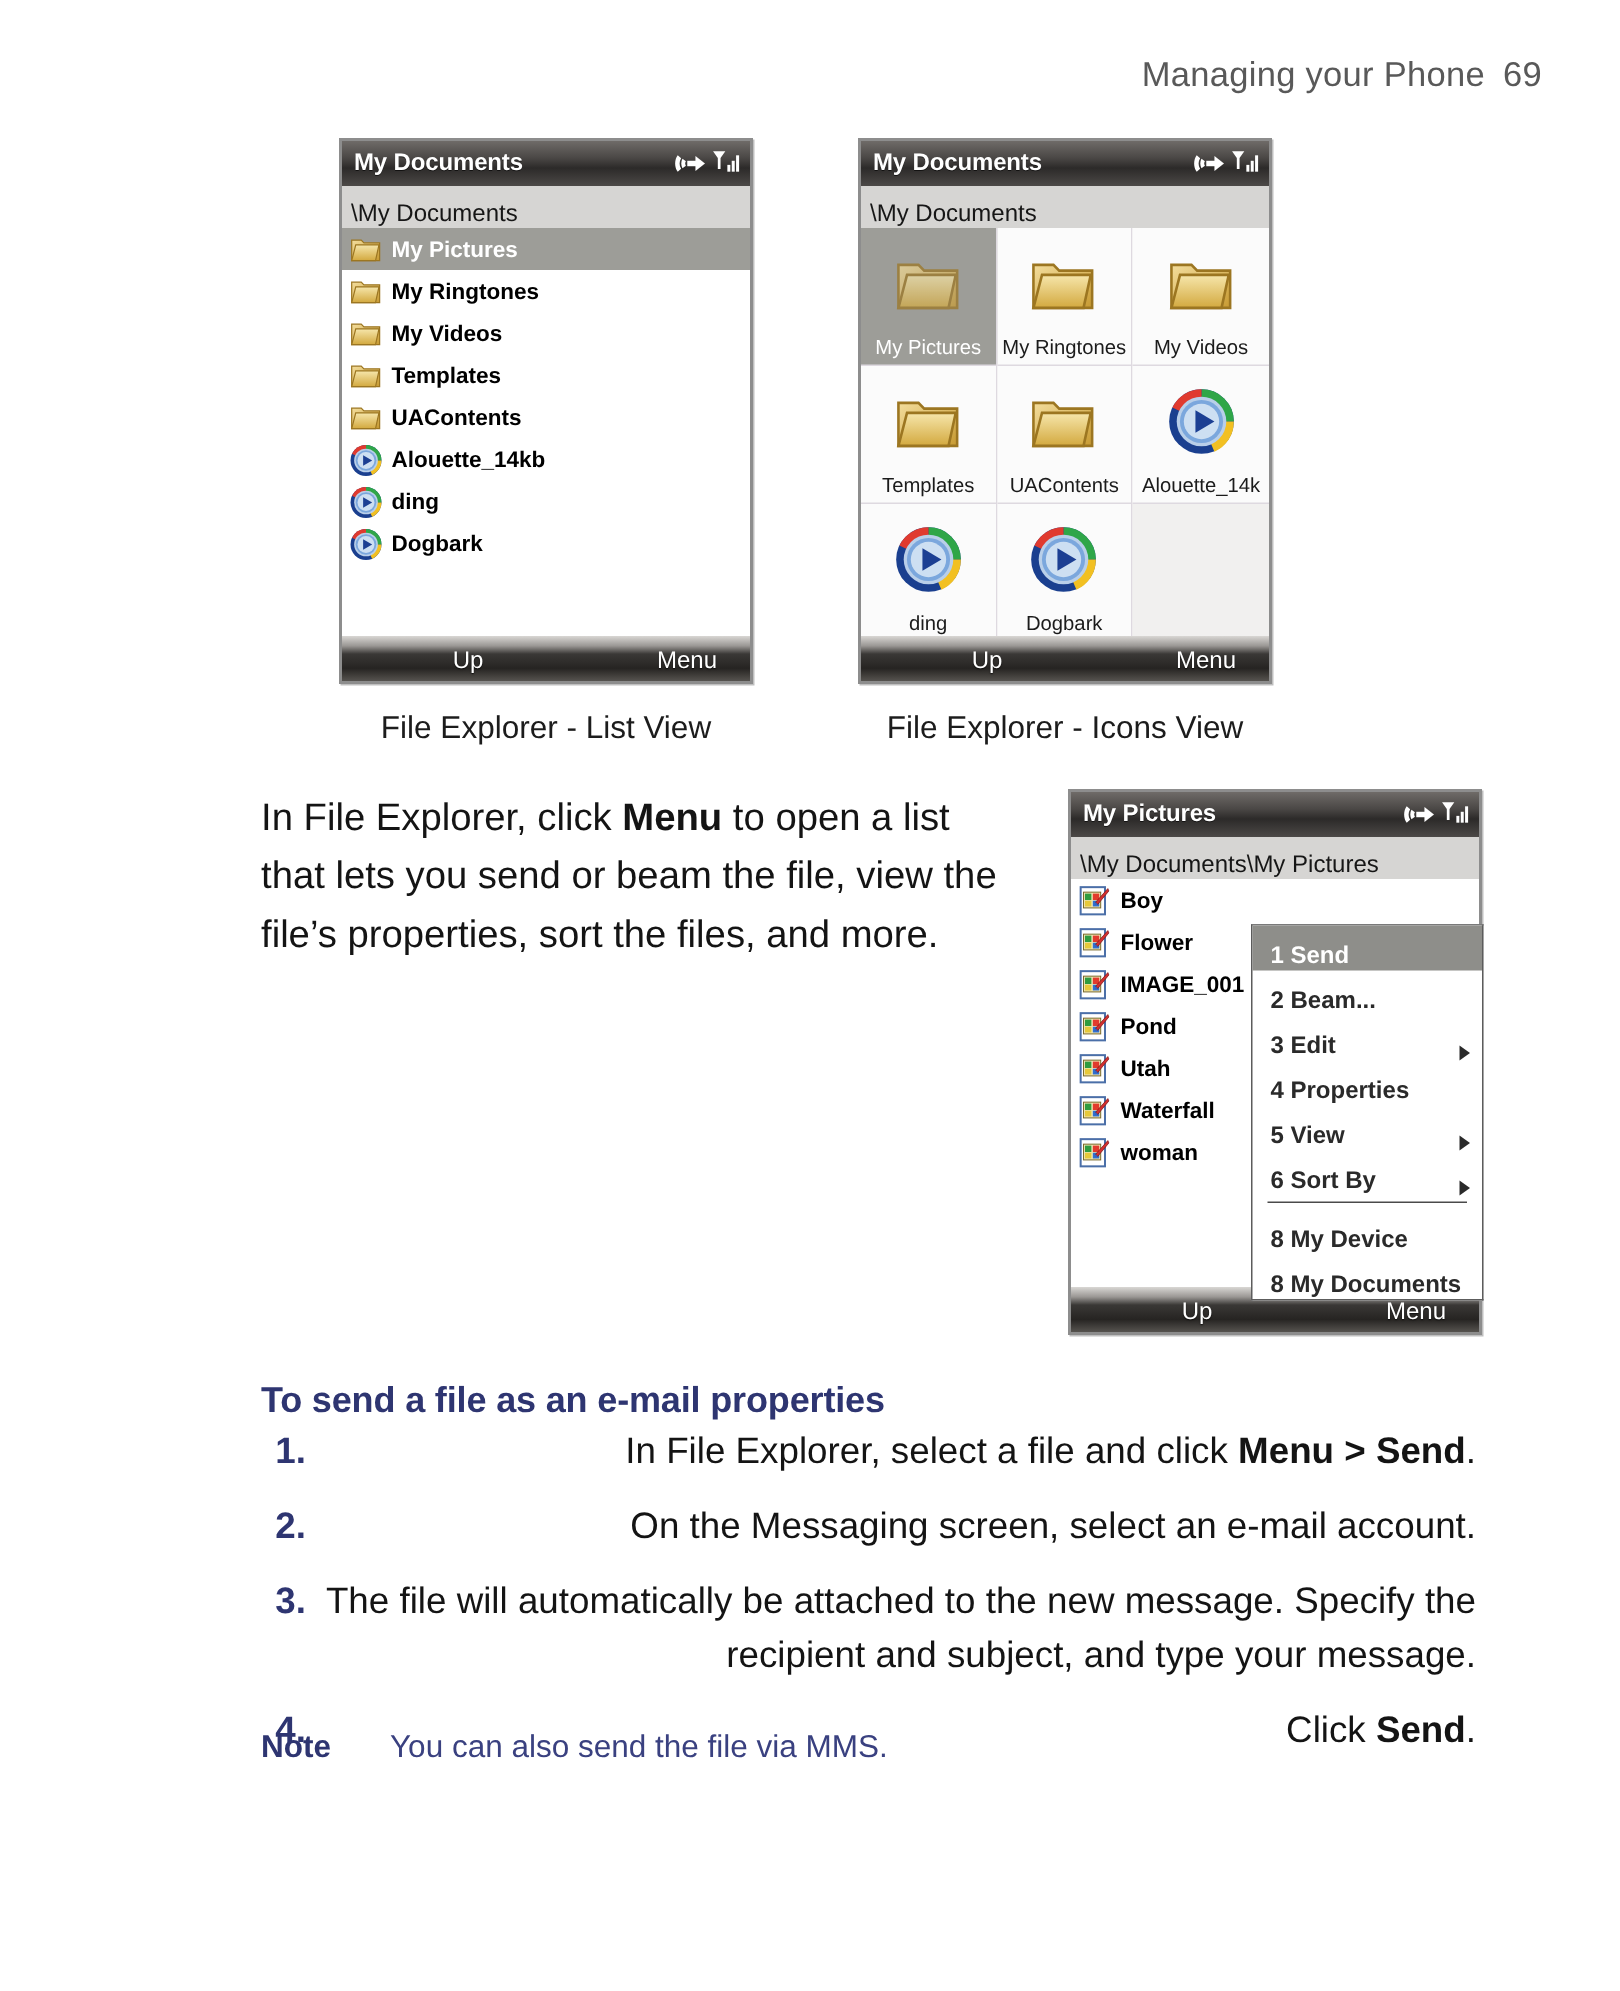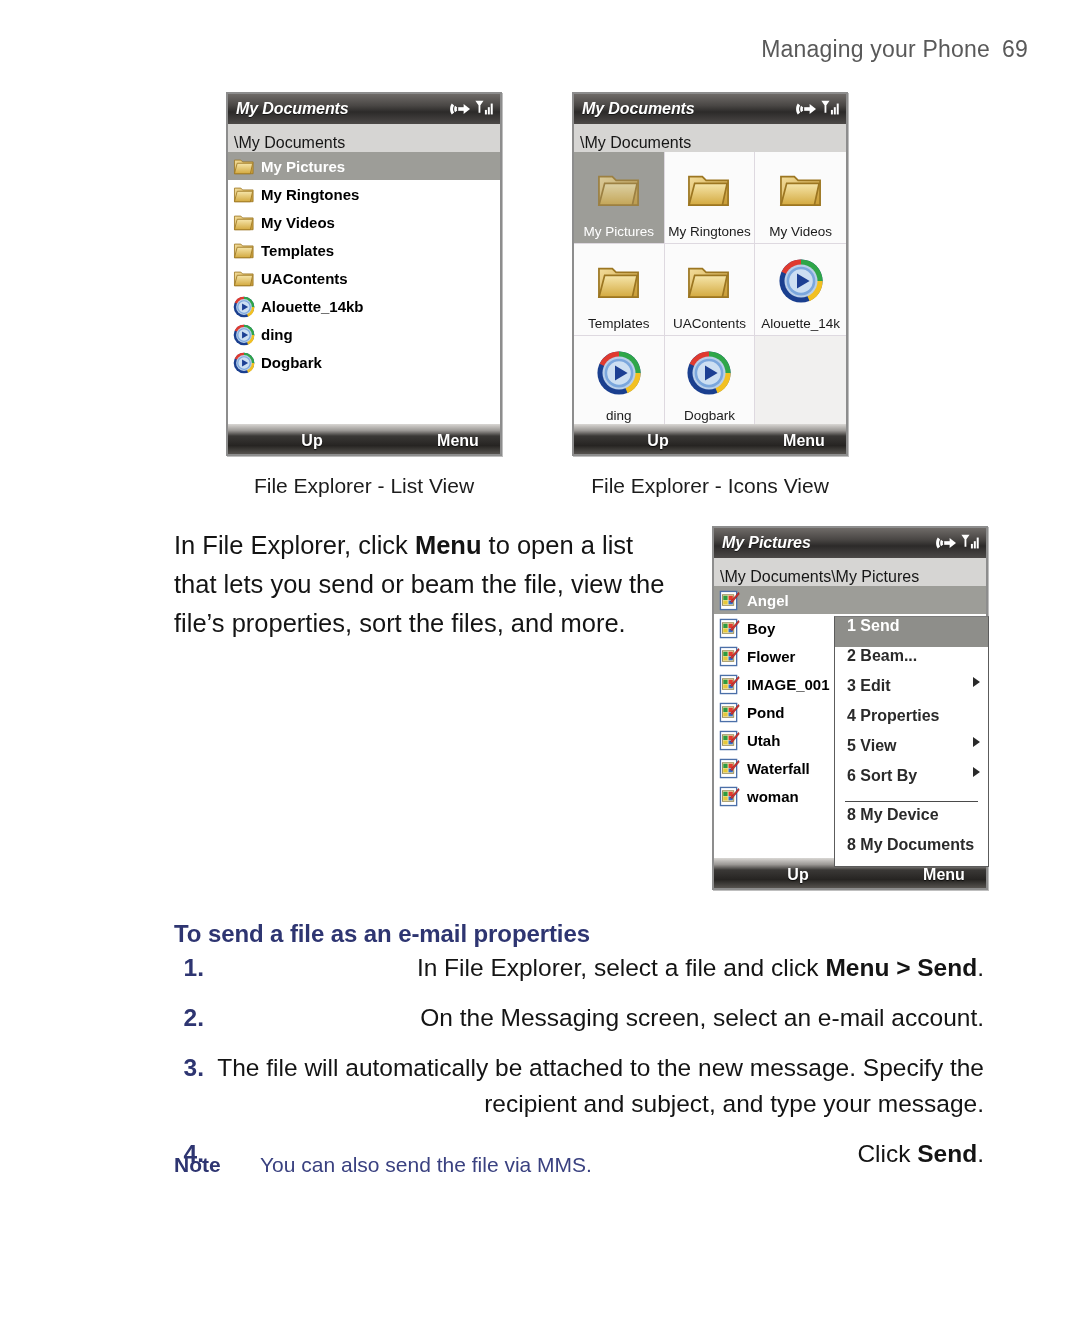--- a/index.html
+++ b/index.html
@@ -30,21 +30,20 @@
     background: #ffffff;
     border: 2px solid #8d8d8d;
     box-shadow: 1px 1px 0 rgba(0,0,0,.25);
   }
   .titlebar {
     height: 30px;
     background: linear-gradient(to bottom, #6f6b68 0%, #4a4745 38%, #2c2a29 60%, #4c4947 100%);
     display: flex; align-items: center;
     padding: 0 5px 0 8px;
     position: relative;
-    font-style: italic;
   }
   .titlebar .tb-text {
     color: #ffffff;
     font-size: 16px;
     font-weight: bold;
     letter-spacing: -.1px;
     text-shadow: 0 1px 0 rgba(0,0,0,.6);
     white-space: nowrap;
   }
   .tb-icons {
@@ -70,21 +69,21 @@
     position: absolute; left: 0; right: 0; bottom: 0;
     height: 30px;
     background: linear-gradient(to bottom, #d9d7d4 0%, #9a9794 22%, #3a3836 40%, #262422 72%, #56534f 100%);
     display: flex; align-items: flex-end;
   }
   .softkeys .sk {
     flex: 1;
     text-align: center;
     color: #ffffff;
     font-size: 16px;
-    font-weight: bold;
+    font-weight: normal;
     padding-bottom: 4px;
     text-shadow: 0 1px 1px rgba(0,0,0,.75);
     margin-left: 32px;
   }
   .softkeys .sk.right { position: relative; left: 10px; }
 
   
   .filelist {
     position: absolute; left: 0; right: 0;
     top: 58px; bottom: 30px;
@@ -200,21 +199,21 @@
   
   .ctxmenu {
     position: absolute;
     background: #ffffff;
     border: 1px solid #5c5c5c;
     border-top: 1px solid #7a7a7a;
     z-index: 5;
   }
   .ctx-item {
     height: 30px;
-    display: flex; align-items: flex-start;
+    display: flex; align-items: flex-end;
     padding: 0 8px 0 12px;
     font-size: 16px;
     font-weight: bold;
     color: #2a2a2a;
     white-space: nowrap;
   }
   .ctx-item.selected {
     background: #8e8e8a;
     color: #ffffff;
   }
@@ -601,138 +600,123 @@
           <path d="M1.5 2 L10.5 2 L7 7 L7 15 L5 15 L5 7 Z"></path>
           <rect x="12" y="12" width="2.2" height="5"></rect>
           <rect x="15.2" y="9" width="2.2" height="8"></rect>
           <rect x="18.4" y="5" width="2.2" height="12"></rect>
         </g>
       </svg>
     </span>
   </div>
   <div class="addrbar">\My Documents\My Pictures</div>
   <div class="filelist" id="pictures-items">
-      <div class="file-row selected">
+      <div class="file-row">
        <span class="ic">
           <svg class="imgfile" width="21" height="21" viewBox="0 0 22 22">
     <rect x="1.5" y="1.5" width="17" height="19" fill="#ffffff" stroke="#4b6fa8" stroke-width="1.4"></rect>
     <rect x="3.5" y="5" width="12" height="11" fill="#f1e7b6" stroke="#7a6a2a" stroke-width=".7"></rect>
     <rect x="4.5" y="6" width="4.5" height="4.5" fill="#2f9b3f"></rect>
     <rect x="10" y="6" width="4.5" height="4.5" fill="#e23b2d"></rect>
     <rect x="4.5" y="11" width="4.5" height="4" fill="#e6c93a"></rect>
     <rect x="10" y="11" width="4.5" height="4" fill="#2f6fd0"></rect>
     <path d="M12 12 L20.5 2.5 L21.2 4.2 L13.4 13.6 Z" fill="#d32f2f" stroke="#7a1414" stroke-width=".5"></path>
     <path d="M11.2 13.8 L12.6 12.4 L13.4 13.6 Z" fill="#3b5bb5"></path>
   </svg>
         </span>
-       <span>Angel</span>
+       <span>Boy</span>
      </div>
       <div class="file-row">
        <span class="ic">
           <svg class="imgfile" width="21" height="21" viewBox="0 0 22 22">
     <rect x="1.5" y="1.5" width="17" height="19" fill="#ffffff" stroke="#4b6fa8" stroke-width="1.4"></rect>
     <rect x="3.5" y="5" width="12" height="11" fill="#f1e7b6" stroke="#7a6a2a" stroke-width=".7"></rect>
     <rect x="4.5" y="6" width="4.5" height="4.5" fill="#2f9b3f"></rect>
     <rect x="10" y="6" width="4.5" height="4.5" fill="#e23b2d"></rect>
     <rect x="4.5" y="11" width="4.5" height="4" fill="#e6c93a"></rect>
     <rect x="10" y="11" width="4.5" height="4" fill="#2f6fd0"></rect>
     <path d="M12 12 L20.5 2.5 L21.2 4.2 L13.4 13.6 Z" fill="#d32f2f" stroke="#7a1414" stroke-width=".5"></path>
     <path d="M11.2 13.8 L12.6 12.4 L13.4 13.6 Z" fill="#3b5bb5"></path>
   </svg>
         </span>
-       <span>Boy</span>
+       <span>Flower</span>
      </div>
       <div class="file-row">
        <span class="ic">
           <svg class="imgfile" width="21" height="21" viewBox="0 0 22 22">
     <rect x="1.5" y="1.5" width="17" height="19" fill="#ffffff" stroke="#4b6fa8" stroke-width="1.4"></rect>
     <rect x="3.5" y="5" width="12" height="11" fill="#f1e7b6" stroke="#7a6a2a" stroke-width=".7"></rect>
     <rect x="4.5" y="6" width="4.5" height="4.5" fill="#2f9b3f"></rect>
     <rect x="10" y="6" width="4.5" height="4.5" fill="#e23b2d"></rect>
     <rect x="4.5" y="11" width="4.5" height="4" fill="#e6c93a"></rect>
     <rect x="10" y="11" width="4.5" height="4" fill="#2f6fd0"></rect>
     <path d="M12 12 L20.5 2.5 L21.2 4.2 L13.4 13.6 Z" fill="#d32f2f" stroke="#7a1414" stroke-width=".5"></path>
     <path d="M11.2 13.8 L12.6 12.4 L13.4 13.6 Z" fill="#3b5bb5"></path>
   </svg>
         </span>
-       <span>Flower</span>
+       <span>IMAGE_001</span>
      </div>
       <div class="file-row">
        <span class="ic">
           <svg class="imgfile" width="21" height="21" viewBox="0 0 22 22">
     <rect x="1.5" y="1.5" width="17" height="19" fill="#ffffff" stroke="#4b6fa8" stroke-width="1.4"></rect>
     <rect x="3.5" y="5" width="12" height="11" fill="#f1e7b6" stroke="#7a6a2a" stroke-width=".7"></rect>
     <rect x="4.5" y="6" width="4.5" height="4.5" fill="#2f9b3f"></rect>
     <rect x="10" y="6" width="4.5" height="4.5" fill="#e23b2d"></rect>
     <rect x="4.5" y="11" width="4.5" height="4" fill="#e6c93a"></rect>
     <rect x="10" y="11" width="4.5" height="4" fill="#2f6fd0"></rect>
     <path d="M12 12 L20.5 2.5 L21.2 4.2 L13.4 13.6 Z" fill="#d32f2f" stroke="#7a1414" stroke-width=".5"></path>
     <path d="M11.2 13.8 L12.6 12.4 L13.4 13.6 Z" fill="#3b5bb5"></path>
   </svg>
         </span>
-       <span>IMAGE_001</span>
+       <span>Pond</span>
      </div>
       <div class="file-row">
        <span class="ic">
           <svg class="imgfile" width="21" height="21" viewBox="0 0 22 22">
     <rect x="1.5" y="1.5" width="17" height="19" fill="#ffffff" stroke="#4b6fa8" stroke-width="1.4"></rect>
     <rect x="3.5" y="5" width="12" height="11" fill="#f1e7b6" stroke="#7a6a2a" stroke-width=".7"></rect>
     <rect x="4.5" y="6" width="4.5" height="4.5" fill="#2f9b3f"></rect>
     <rect x="10" y="6" width="4.5" height="4.5" fill="#e23b2d"></rect>
     <rect x="4.5" y="11" width="4.5" height="4" fill="#e6c93a"></rect>
     <rect x="10" y="11" width="4.5" height="4" fill="#2f6fd0"></rect>
     <path d="M12 12 L20.5 2.5 L21.2 4.2 L13.4 13.6 Z" fill="#d32f2f" stroke="#7a1414" stroke-width=".5"></path>
     <path d="M11.2 13.8 L12.6 12.4 L13.4 13.6 Z" fill="#3b5bb5"></path>
   </svg>
         </span>
-       <span>Pond</span>
+       <span>Utah</span>
      </div>
       <div class="file-row">
        <span class="ic">
           <svg class="imgfile" width="21" height="21" viewBox="0 0 22 22">
     <rect x="1.5" y="1.5" width="17" height="19" fill="#ffffff" stroke="#4b6fa8" stroke-width="1.4"></rect>
     <rect x="3.5" y="5" width="12" height="11" fill="#f1e7b6" stroke="#7a6a2a" stroke-width=".7"></rect>
     <rect x="4.5" y="6" width="4.5" height="4.5" fill="#2f9b3f"></rect>
     <rect x="10" y="6" width="4.5" height="4.5" fill="#e23b2d"></rect>
     <rect x="4.5" y="11" width="4.5" height="4" fill="#e6c93a"></rect>
     <rect x="10" y="11" width="4.5" height="4" fill="#2f6fd0"></rect>
     <path d="M12 12 L20.5 2.5 L21.2 4.2 L13.4 13.6 Z" fill="#d32f2f" stroke="#7a1414" stroke-width=".5"></path>
     <path d="M11.2 13.8 L12.6 12.4 L13.4 13.6 Z" fill="#3b5bb5"></path>
   </svg>
         </span>
-       <span>Utah</span>
+       <span>Waterfall</span>
      </div>
       <div class="file-row">
        <span class="ic">
           <svg class="imgfile" width="21" height="21" viewBox="0 0 22 22">
     <rect x="1.5" y="1.5" width="17" height="19" fill="#ffffff" stroke="#4b6fa8" stroke-width="1.4"></rect>
     <rect x="3.5" y="5" width="12" height="11" fill="#f1e7b6" stroke="#7a6a2a" stroke-width=".7"></rect>
     <rect x="4.5" y="6" width="4.5" height="4.5" fill="#2f9b3f"></rect>
     <rect x="10" y="6" width="4.5" height="4.5" fill="#e23b2d"></rect>
     <rect x="4.5" y="11" width="4.5" height="4" fill="#e6c93a"></rect>
     <rect x="10" y="11" width="4.5" height="4" fill="#2f6fd0"></rect>
     <path d="M12 12 L20.5 2.5 L21.2 4.2 L13.4 13.6 Z" fill="#d32f2f" stroke="#7a1414" stroke-width=".5"></path>
     <path d="M11.2 13.8 L12.6 12.4 L13.4 13.6 Z" fill="#3b5bb5"></path>
   </svg>
         </span>
-       <span>Waterfall</span>
-     </div>
-      <div class="file-row">
-       <span class="ic">
-          <svg class="imgfile" width="21" height="21" viewBox="0 0 22 22">
-    <rect x="1.5" y="1.5" width="17" height="19" fill="#ffffff" stroke="#4b6fa8" stroke-width="1.4"></rect>
-    <rect x="3.5" y="5" width="12" height="11" fill="#f1e7b6" stroke="#7a6a2a" stroke-width=".7"></rect>
-    <rect x="4.5" y="6" width="4.5" height="4.5" fill="#2f9b3f"></rect>
-    <rect x="10" y="6" width="4.5" height="4.5" fill="#e23b2d"></rect>
-    <rect x="4.5" y="11" width="4.5" height="4" fill="#e6c93a"></rect>
-    <rect x="10" y="11" width="4.5" height="4" fill="#2f6fd0"></rect>
-    <path d="M12 12 L20.5 2.5 L21.2 4.2 L13.4 13.6 Z" fill="#d32f2f" stroke="#7a1414" stroke-width=".5"></path>
-    <path d="M11.2 13.8 L12.6 12.4 L13.4 13.6 Z" fill="#3b5bb5"></path>
-  </svg>
-        </span>
        <span>woman</span>
      </div>
     </div>
 
   <div class="ctxmenu" id="context-menu" style="left:120px; top:88px; width:155px;">
       <div class="ctx-item selected">
        <span class="lbl">1 Send</span>
 
      </div>
       <div class="ctx-item">

